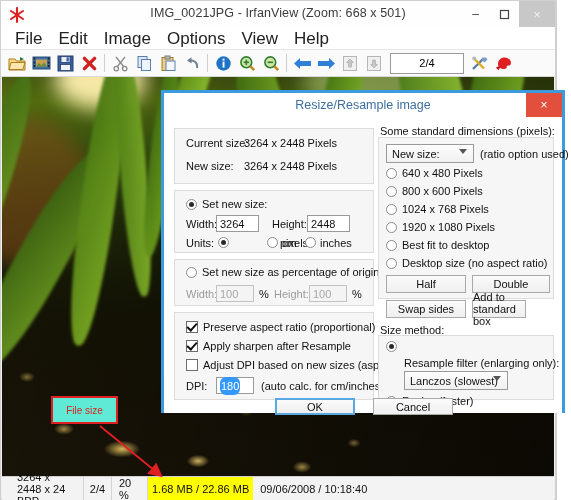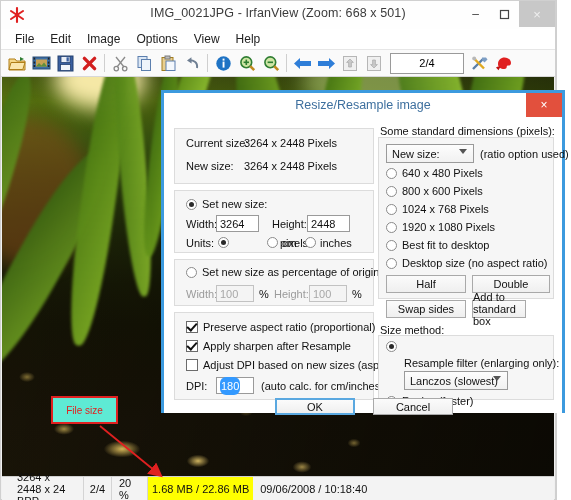--- a/index.html
+++ b/index.html
@@ -21,21 +21,21 @@
   .title-text{position:absolute;left:0;top:5px;width:554px;text-align:center;
       font-size:12.5px;color:#3b3b3b;letter-spacing:.1px;}
   .wbtns{position:absolute;right:0;top:0;height:28px;display:flex;}
   .wbtn{width:29px;height:26px;display:flex;align-items:center;justify-content:center;
         font-size:12px;color:#444;background:transparent;}
   .wbtn.close{width:36px;background:#c8c8c8;color:#efefef;font-size:13px;}
 
   
   .menubar{position:absolute;left:0;top:28px;width:554px;height:21px;background:#fff;
      border-bottom:1px solid #e6e6e6;display:flex;align-items:center;padding-left:6px;box-sizing:border-box;}
-  .menubar span{font-size:12px;color:#222;padding:2px 8px;}
+  .menubar span{font-size:17px;color:#222;padding:2px 8px;}
 
   
   .toolbar{position:absolute;left:0;top:49px;width:554px;height:27px;background:#fafafa;
      border-bottom:1px solid #d8d8d8;display:flex;align-items:center;padding-left:4px;box-sizing:border-box;}
   .tbtn{width:24px;height:24px;display:flex;align-items:center;justify-content:center;}
   .tsep{width:1px;height:18px;background:#cfcfcf;margin:0 3px;}
   .pagebox{width:72px;height:19px;background:#fff;border:1px solid #9a9a9a;
      display:flex;align-items:center;justify-content:center;font-size:11px;margin:0 4px;}
 
   

